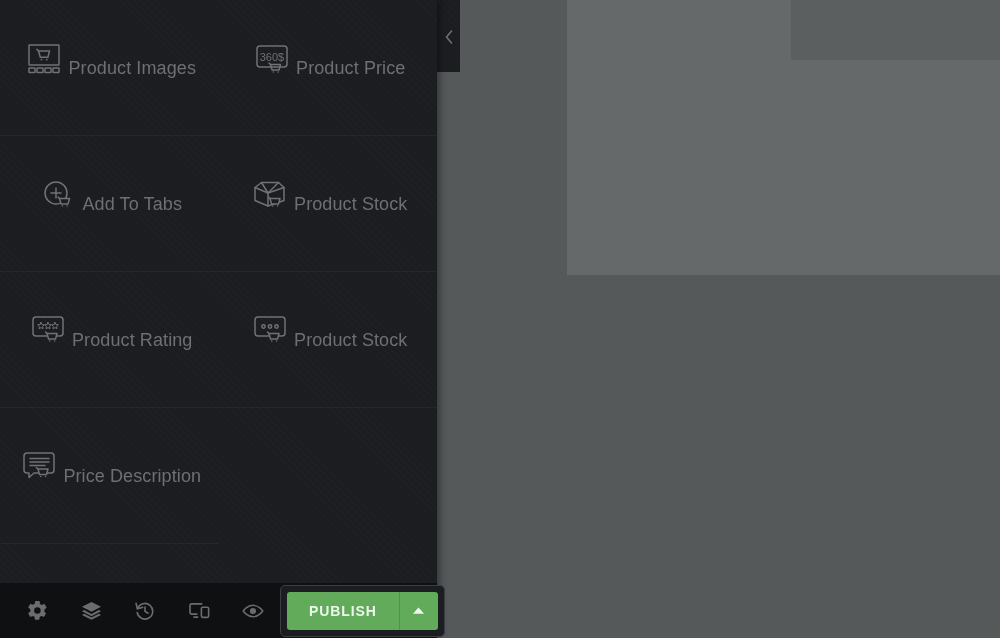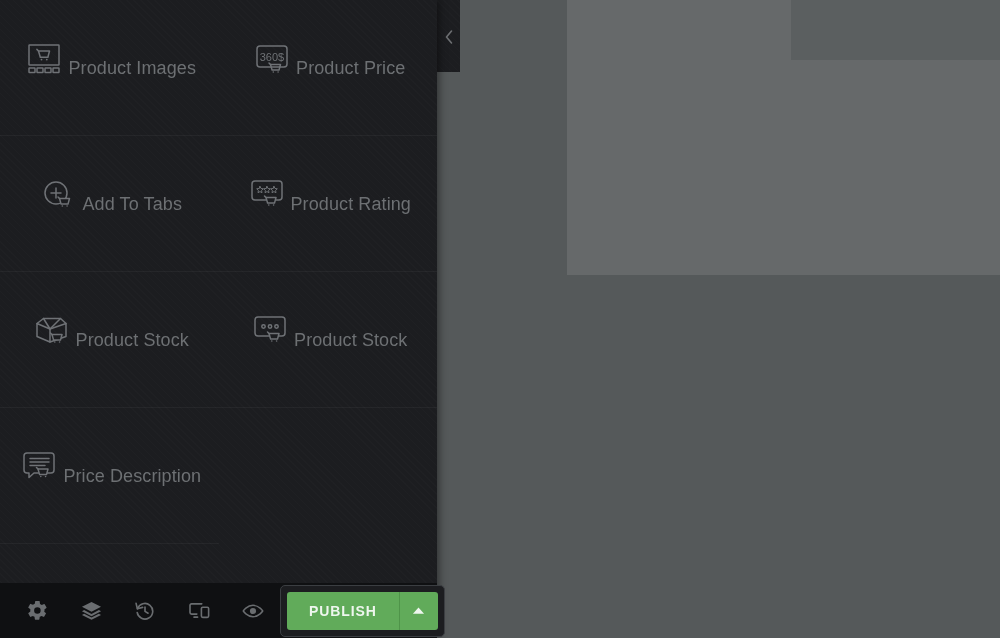--- a/index.html
+++ b/index.html
@@ -272,55 +272,55 @@
             <circle cx="24.3" cy="28" r="0.8" fill="currentColor" stroke="none"></circle>
             <circle cx="29.1" cy="28" r="0.8" fill="currentColor" stroke="none"></circle>
           </svg>
         </div>
         <div class="widget-label">Add To Tabs</div>
       </div>
 
       <div class="widget">
         <div class="widget-icon">
           <svg width="42" height="40" viewBox="0 0 42 40" fill="none" stroke="currentColor" stroke-width="1.5" stroke-linecap="round" stroke-linejoin="round">
+            <path d="M5 9.5 l6.5 -5 h17 l5.5 5"></path>
+            <path d="M5 9.5 v13 l13 5.5 v-13 z"></path>
+            <path d="M18 15 l16 -5.5 v13 l-16 5.5"></path>
+            <line x1="18" y1="15" x2="11.5" y2="4.5"></line>
+            <line x1="18" y1="15" x2="28.5" y2="4.5"></line>
+            <path d="M20 20.5 h10 l-1.5 5.6 h-6.9 z" fill="#1c1d20"></path>
+            <path d="M20 20.5 l-1.5 -1.5"></path>
+            <circle cx="22.8" cy="28" r="0.8" fill="currentColor" stroke="none"></circle>
+            <circle cx="27.6" cy="28" r="0.8" fill="currentColor" stroke="none"></circle>
+          </svg>
+        </div>
+        <div class="widget-label">Product Stock</div>
+      </div>
+
+      <div class="widget">
+        <div class="widget-icon">
+          <svg width="42" height="40" viewBox="0 0 42 40" fill="none" stroke="currentColor" stroke-width="1.5" stroke-linecap="round" stroke-linejoin="round">
             <rect x="5" y="3" width="30" height="19" rx="3"></rect>
             <g stroke-width="1">
               <path d="M13 8.4 l1 2.1 2.3 .3 -1.7 1.6 .4 2.3 -2-1.1 -2 1.1 .4-2.3 -1.7-1.6 2.3-.3 z"></path>
               <path d="M20 8.4 l1 2.1 2.3 .3 -1.7 1.6 .4 2.3 -2-1.1 -2 1.1 .4-2.3 -1.7-1.6 2.3-.3 z"></path>
               <path d="M27 8.4 l1 2.1 2.3 .3 -1.7 1.6 .4 2.3 -2-1.1 -2 1.1 .4-2.3 -1.7-1.6 2.3-.3 z"></path>
             </g>
             <path d="M19 19.5 h10 l-1.5 5.6 h-6.9 z" fill="#1c1d20"></path>
             <path d="M19 19.5 l-1.5 -1.5"></path>
             <circle cx="21.8" cy="27" r="0.8" fill="currentColor" stroke="none"></circle>
             <circle cx="26.6" cy="27" r="0.8" fill="currentColor" stroke="none"></circle>
           </svg>
         </div>
         <div class="widget-label">Product Rating</div>
       </div>
 
       <div class="widget">
         <div class="widget-icon">
           <svg width="42" height="40" viewBox="0 0 42 40" fill="none" stroke="currentColor" stroke-width="1.5" stroke-linecap="round" stroke-linejoin="round">
-            <path d="M5 9.5 l6.5 -5 h17 l5.5 5"></path>
-            <path d="M5 9.5 v13 l13 5.5 v-13 z"></path>
-            <path d="M18 15 l16 -5.5 v13 l-16 5.5"></path>
-            <line x1="18" y1="15" x2="11.5" y2="4.5"></line>
-            <line x1="18" y1="15" x2="28.5" y2="4.5"></line>
-            <path d="M20 20.5 h10 l-1.5 5.6 h-6.9 z" fill="#1c1d20"></path>
-            <path d="M20 20.5 l-1.5 -1.5"></path>
-            <circle cx="22.8" cy="28" r="0.8" fill="currentColor" stroke="none"></circle>
-            <circle cx="27.6" cy="28" r="0.8" fill="currentColor" stroke="none"></circle>
-          </svg>
-        </div>
-        <div class="widget-label">Product Stock</div>
-      </div>
-
-      <div class="widget">
-        <div class="widget-icon">
-          <svg width="42" height="40" viewBox="0 0 42 40" fill="none" stroke="currentColor" stroke-width="1.5" stroke-linecap="round" stroke-linejoin="round">
             <rect x="5" y="3" width="30" height="19" rx="3"></rect>
             <circle cx="13.5" cy="12.5" r="1.7"></circle>
             <circle cx="20" cy="12.5" r="1.7"></circle>
             <circle cx="26.5" cy="12.5" r="1.7"></circle>
             <path d="M19 19.5 h10 l-1.5 5.6 h-6.9 z" fill="#1c1d20"></path>
             <path d="M19 19.5 l-1.5 -1.5"></path>
             <circle cx="21.8" cy="27" r="0.8" fill="currentColor" stroke="none"></circle>
             <circle cx="26.6" cy="27" r="0.8" fill="currentColor" stroke="none"></circle>
           </svg>
         </div>

